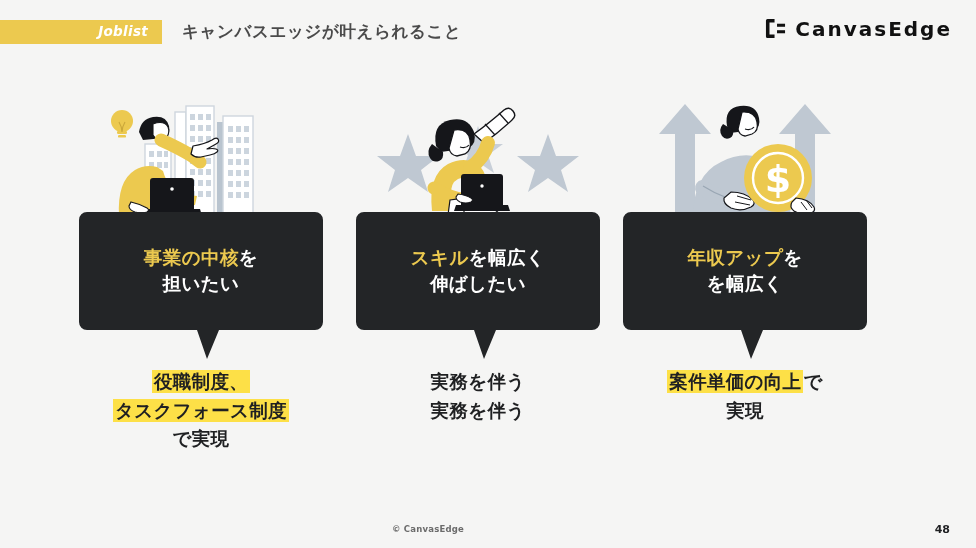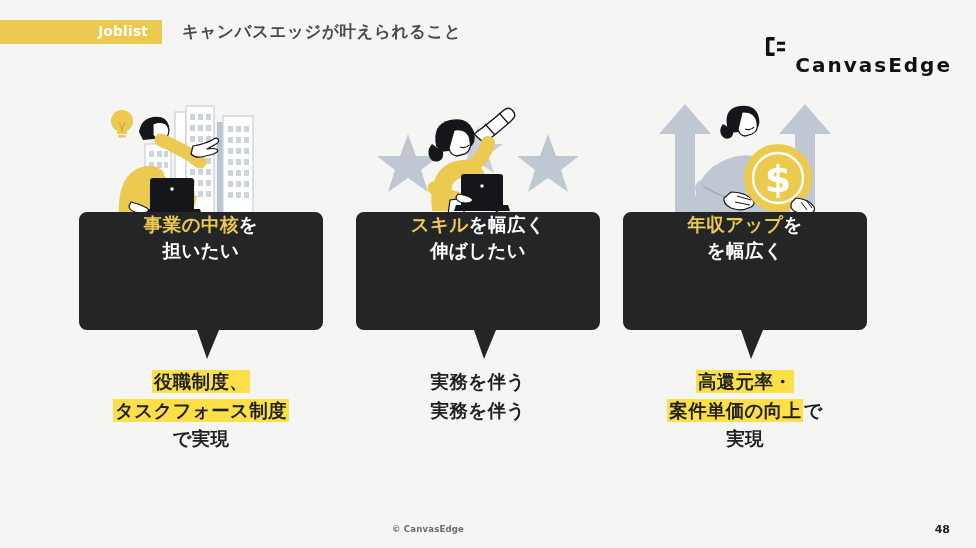--- a/index.html
+++ b/index.html
@@ -12,60 +12,60 @@
   }
   .slide{position:relative;width:976px;height:548px;}
 
   
   .header{position:absolute;left:0;top:0;width:976px;height:48px;}
   .joblist-tag{
     position:absolute;left:0;top:20px;
     width:162px;height:24px;
     background:#ecc94f;
     display:flex;align-items:center;justify-content:flex-end;
-    padding-right:14px;box-sizing:border-box;
+    padding-right:14px;box-sizing:border-box;font-style:italic;
   }
   .joblist-tag span{
     color:#ffffff;font-size:13.5px;font-weight:bold;
     letter-spacing:.3px;line-height:1;
   }
   .header-title{
     position:absolute;left:182px;top:21px;
     font-size:16.5px;color:#4a4a4a;font-weight:bold;
     letter-spacing:.6px;white-space:nowrap;
   }
   .brand{
     position:absolute;right:24px;top:18px;
     display:flex;align-items:center;gap:9px;
   }
   .brand-mark{width:21px;height:21px;display:block;}
   .brand-name{
     font-size:20px;font-weight:bold;color:#111111;
-    letter-spacing:2.0px;line-height:1;white-space:nowrap;margin-top:37px;
+    letter-spacing:2.0px;line-height:1;white-space:nowrap;
   }
 
   
   .cards{position:absolute;left:0;top:96px;width:976px;height:400px;}
   .card{position:absolute;top:0;width:290px;height:400px;}
   .card-1{left:56px;}
   .card-2{left:333px;}
   .card-3{left:600px;}
 
   .illus{
     position:absolute;left:45px;top:0;
     width:200px;height:130px;
   }
   .illus svg{display:block;width:100%;height:100%;overflow:visible;}
 
   .bubble-wrap{position:absolute;left:23px;top:116px;width:244px;height:152px;}
   .bubble-wrap svg{display:block;width:100%;height:100%;}
 
   .bubble-text{
     position:absolute;left:23px;top:116px;width:244px;height:118px;
-    display:flex;flex-direction:column;align-items:center;justify-content:flex-start;
+    display:flex;flex-direction:column;align-items:center;justify-content:center;
     text-align:center;
     font-size:18.5px;font-weight:bold;color:#ffffff;
     line-height:1.42;letter-spacing:.4px;
     pointer-events:none;
   }
   .bubble-text .hl{color:#ecc94f;}
 
   .caption{
     position:absolute;left:0;top:272px;width:290px;
     text-align:center;
@@ -313,21 +313,20 @@
           <path d="M8 0 H236 A8 8 0 0 1 244 8 V110 A8 8 0 0 1 236 118 H140 L128 147 L118 118 H8 A8 8 0 0 1 0 110 V8 A8 8 0 0 1 8 0 Z" fill="#232527"></path>
         </svg>
       </div>
 
       <div class="bubble-text">
         <span><span class="hl">年収アップ</span><span>を</span></span>
         <span>を幅広く</span>
       </div>
 
       <div class="caption">
-        <span class="line"><span class="mark">高還元率・</span></span>
         <span class="line"><span class="mark">案件単価の向上</span><span>で</span></span>
         <span class="line">実現</span>
       </div>
     </div>
 
   </div>
 
   <div class="footer-copy">© CanvasEdge</div>
   <div class="page-num">48</div>
 

